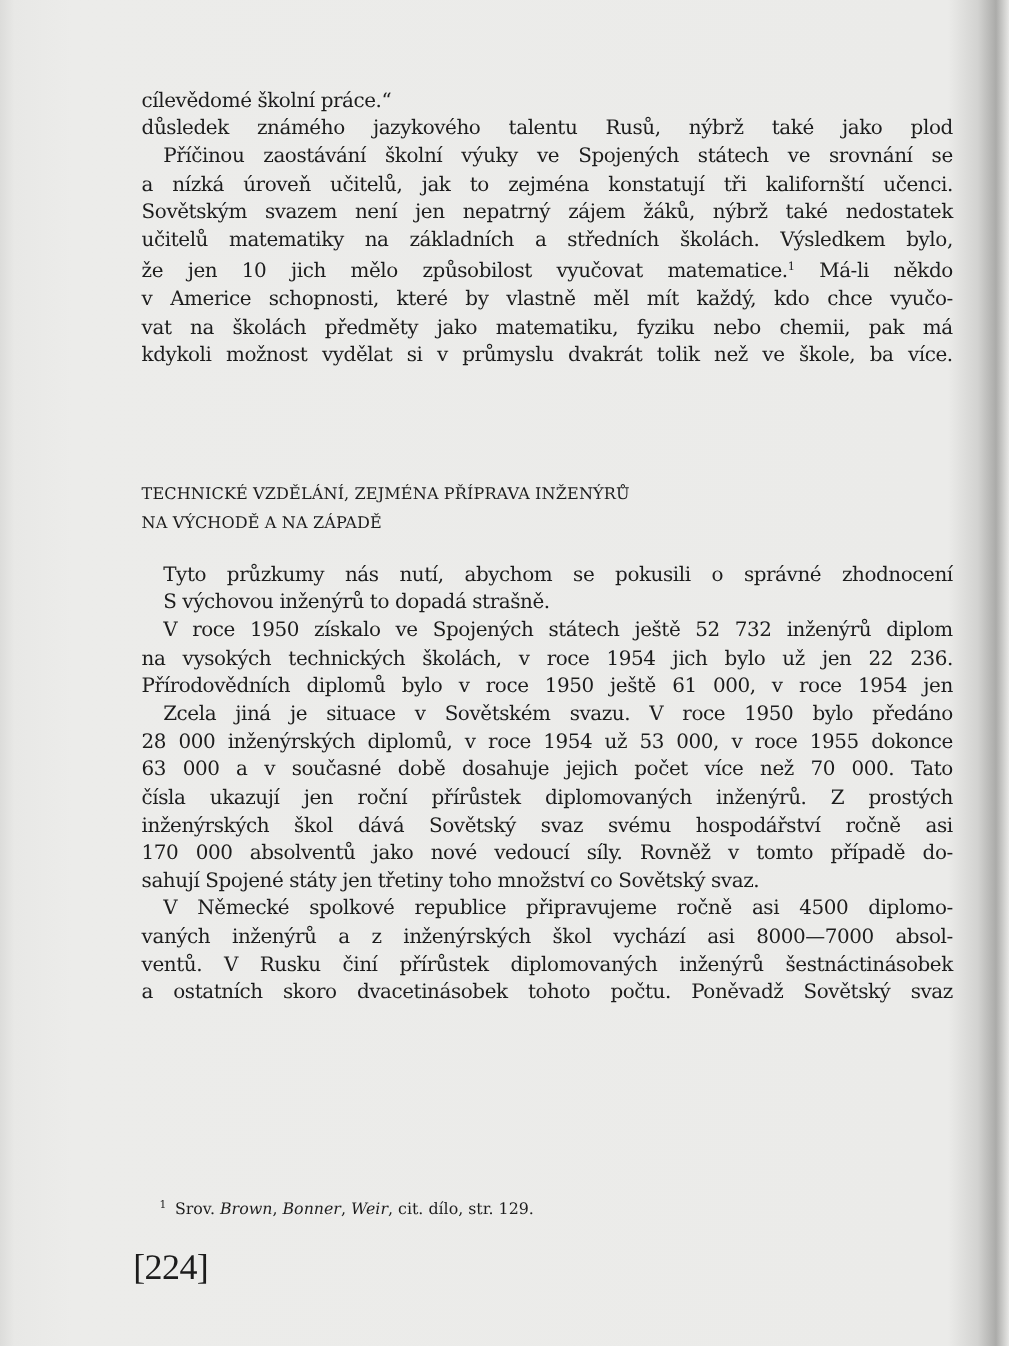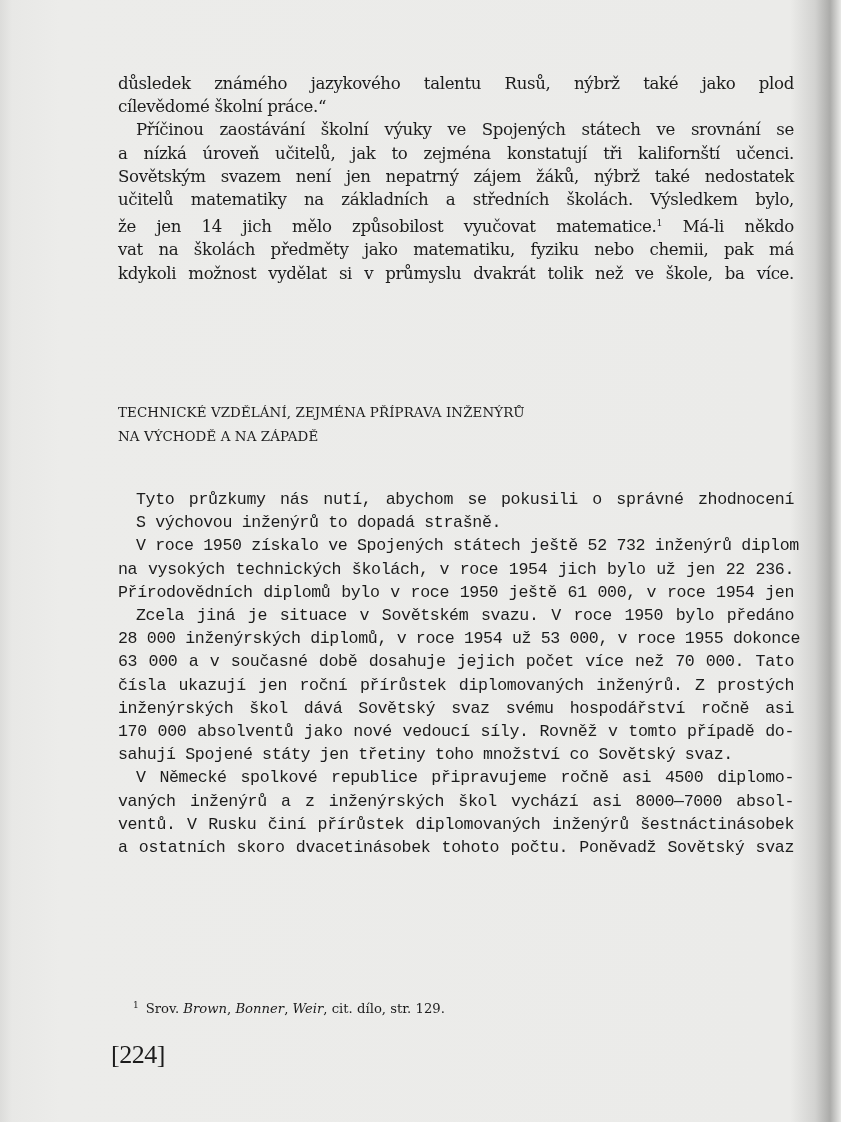--- a/index.html
+++ b/index.html
@@ -55,65 +55,66 @@
       position: absolute;
       left: 118px;
       top: 401px;
       font-family: "DejaVu Serif", "Liberation Serif", serif;
       font-size: 13.4px;
       line-height: 24px;
       letter-spacing: 0.1px;
       color: #1c1c1c;
     }
     .heading .line { text-align: right; text-align-last: left; }
-    .block-mid { top: 488px; font-family: Liberation Mono, monospace; }
+    .block-mid { top: 467px; }
     .footnote {
       position: absolute;
       left: 133px;
       top: 1000px;
       font-family: "DejaVu Serif", "Liberation Serif", serif;
       font-size: 13.2px;
       color: #1c1c1c;
       white-space: nowrap;
     }
     .footnote sup {
       font-size: 9px;
       vertical-align: 5px;
       margin-right: 7px;
     }
     .footnote em { font-style: italic; }
     .page-number {
       position: absolute;
       left: 111px;
       top: 1040px;
       font-family: "Liberation Serif", "DejaVu Serif", serif;
-      font-size: 26px;
+      font-size: 30px;
       color: #1c1c1c;
       letter-spacing: -0.5px;
     }
     sup.fn {
       font-size: 9.5px;
       vertical-align: 6px;
     }
   </style>
 </head>
 <body>
 
 <div class="page">
 
   <div class="text-block block-top">
 
+    <span class="line last">cílevědomé školní práce.“</span>
     <span class="line">důsledek známého jazykového talentu Rusů, nýbrž také jako plod</span>
-    <span class="line last">cílevědomé školní práce.“</span>
 
     <span class="line indent">Příčinou zaostávání školní výuky ve Spojených státech ve srovnání se</span>
     <span class="line">a nízká úroveň učitelů, jak to zejména konstatují tři kalifornští učenci.</span>
     <span class="line">Sovětským svazem není jen nepatrný zájem žáků, nýbrž také nedostatek</span>
     <span class="line">učitelů matematiky na základních a středních školách. Výsledkem bylo,</span>
-    <span class="line"><span>že jen 14 jich mělo způsobilost vyučovat matematice.</span><sup class="fn">1</sup><span> Má-li někdo</span></span>
+    <span class="line"><span>že jen 10 jich mělo způsobilost vyučovat matematice.</span><sup class="fn">1</sup><span> Má-li někdo</span></span>
+    <span class="line">v Americe schopnosti, které by vlastně měl mít každý, kdo chce vyučo-</span>
     <span class="line">vat na školách předměty jako matematiku, fyziku nebo chemii, pak má</span>
     <span class="line">kdykoli možnost vydělat si v průmyslu dvakrát tolik než ve škole, ba více.</span>
   </div>
 
   <div class="heading">
     <span class="line">TECHNICKÉ VZDĚLÁNÍ, ZEJMÉNA PŘÍPRAVA INŽENÝRŮ</span>
     <span class="line">NA VÝCHODĚ A NA ZÁPADĚ</span>
   </div>
 
   <div class="text-block block-mid">

